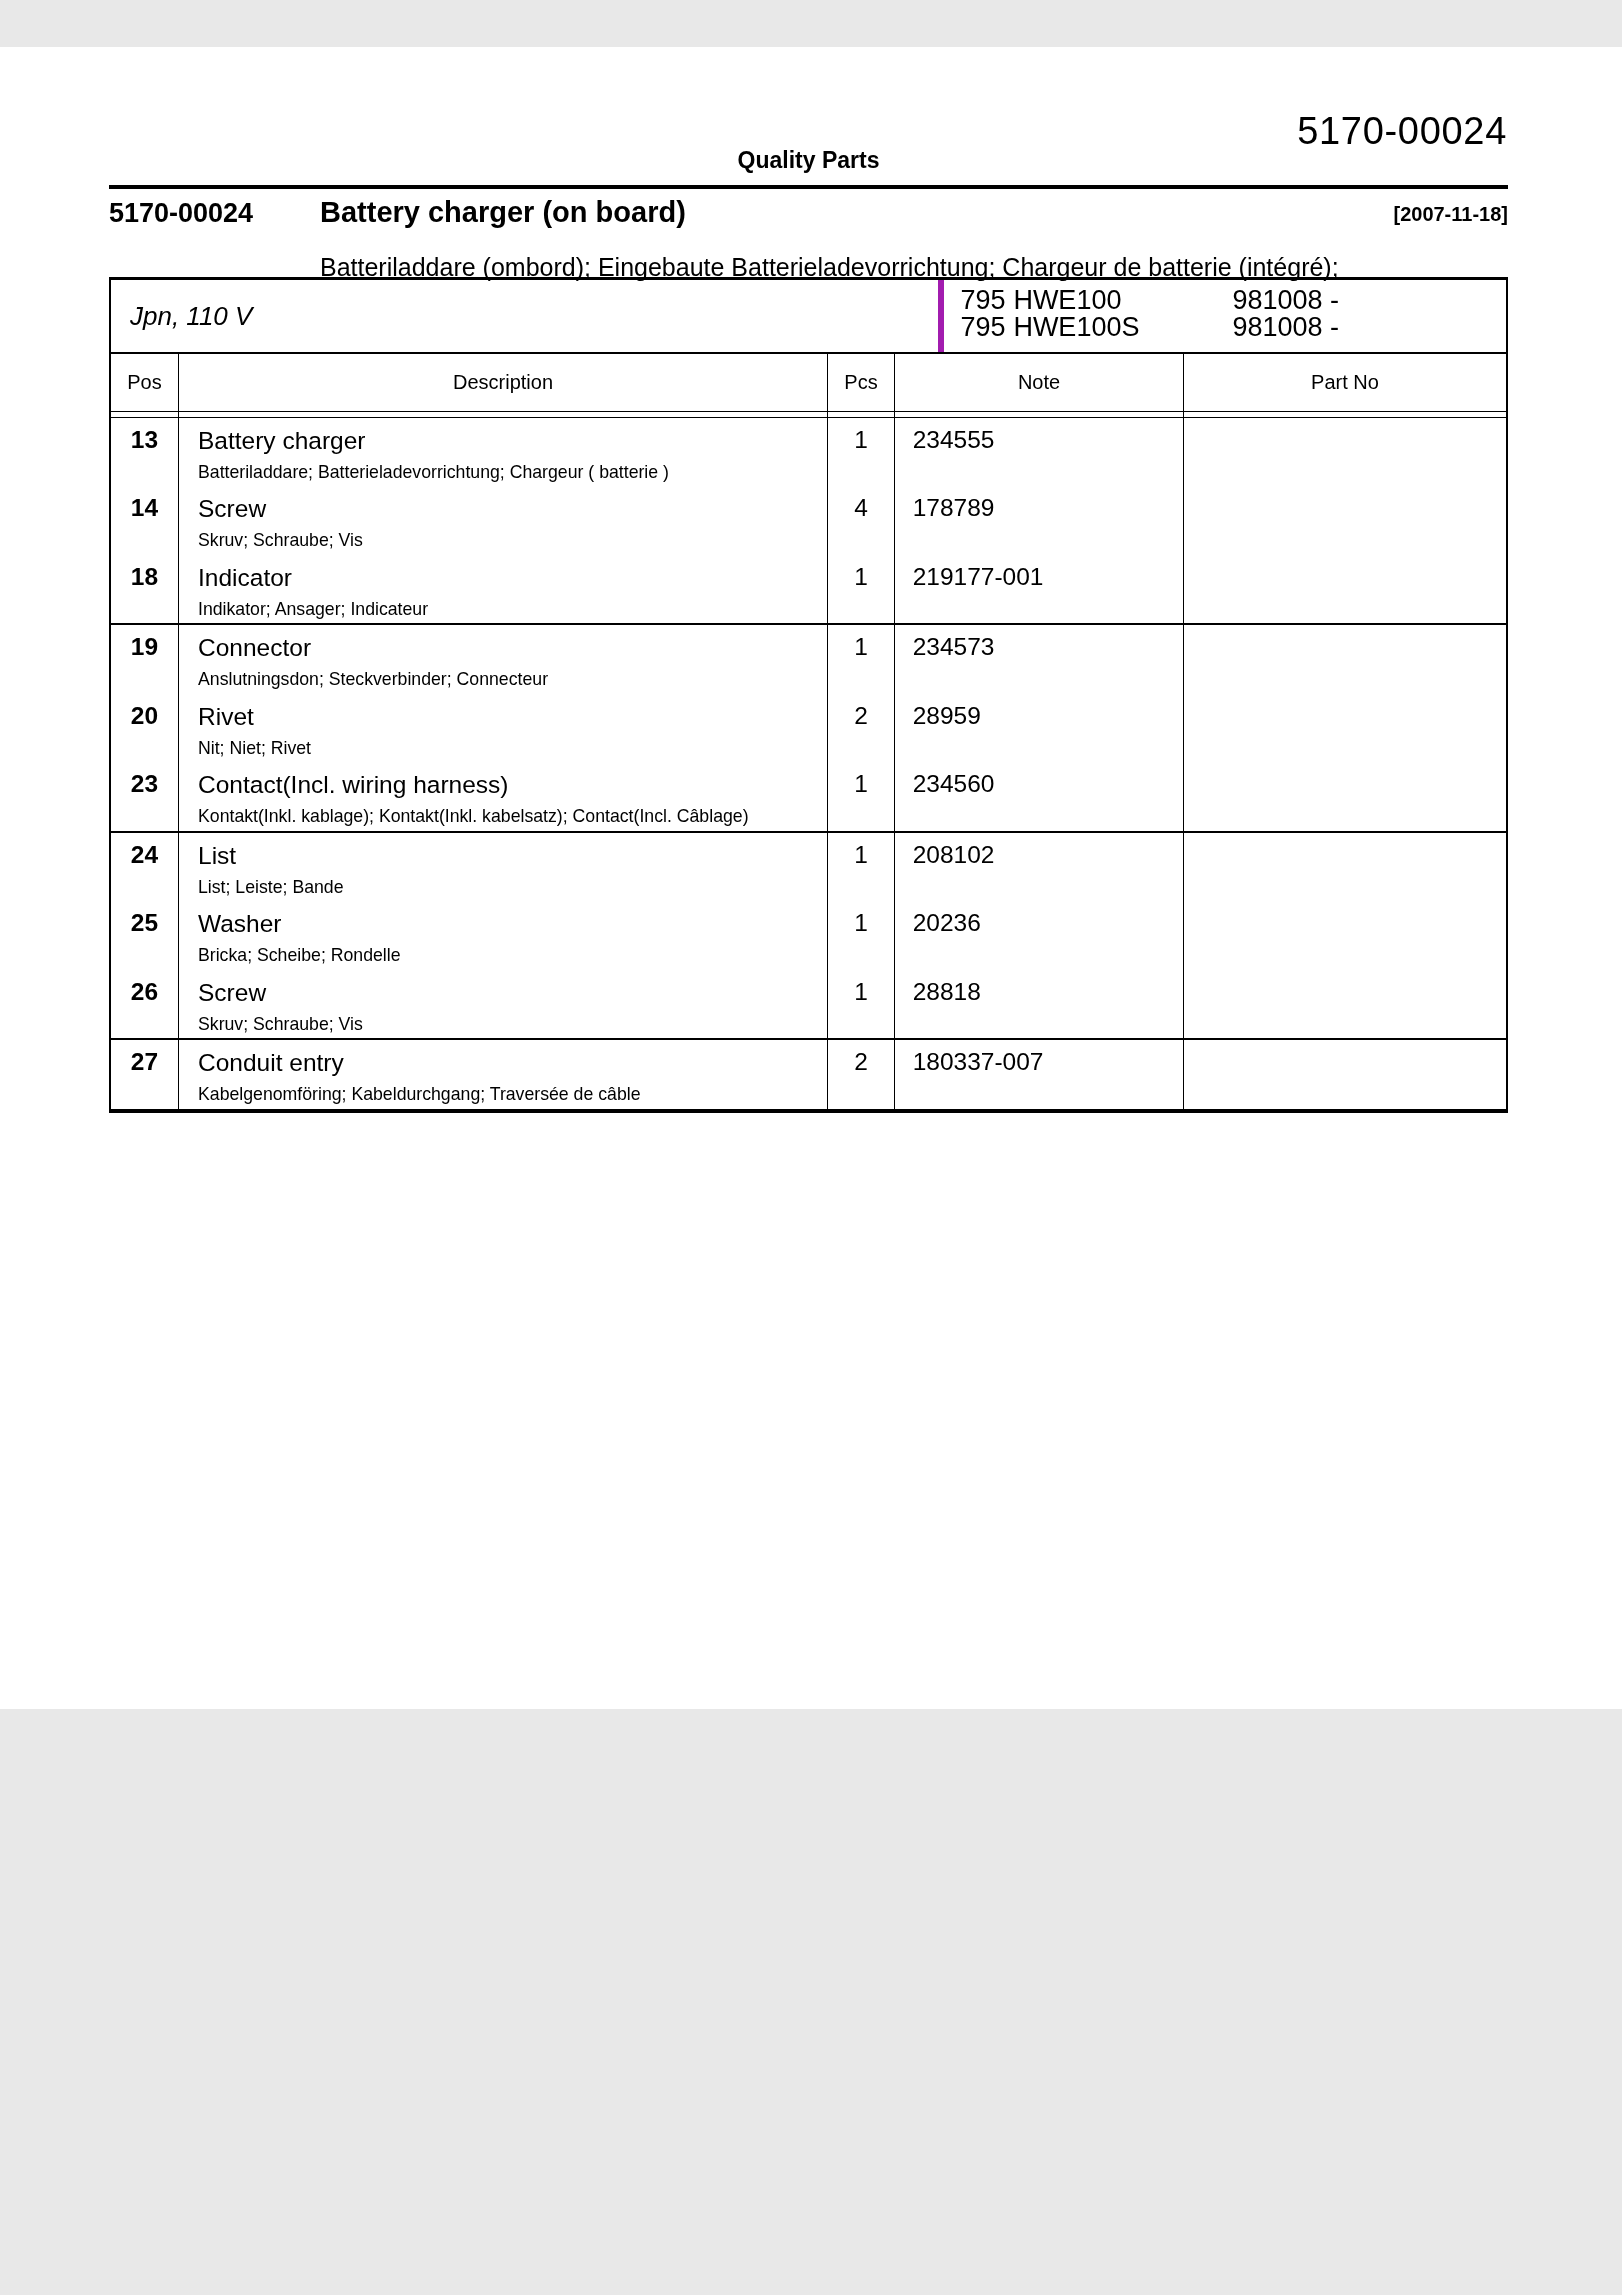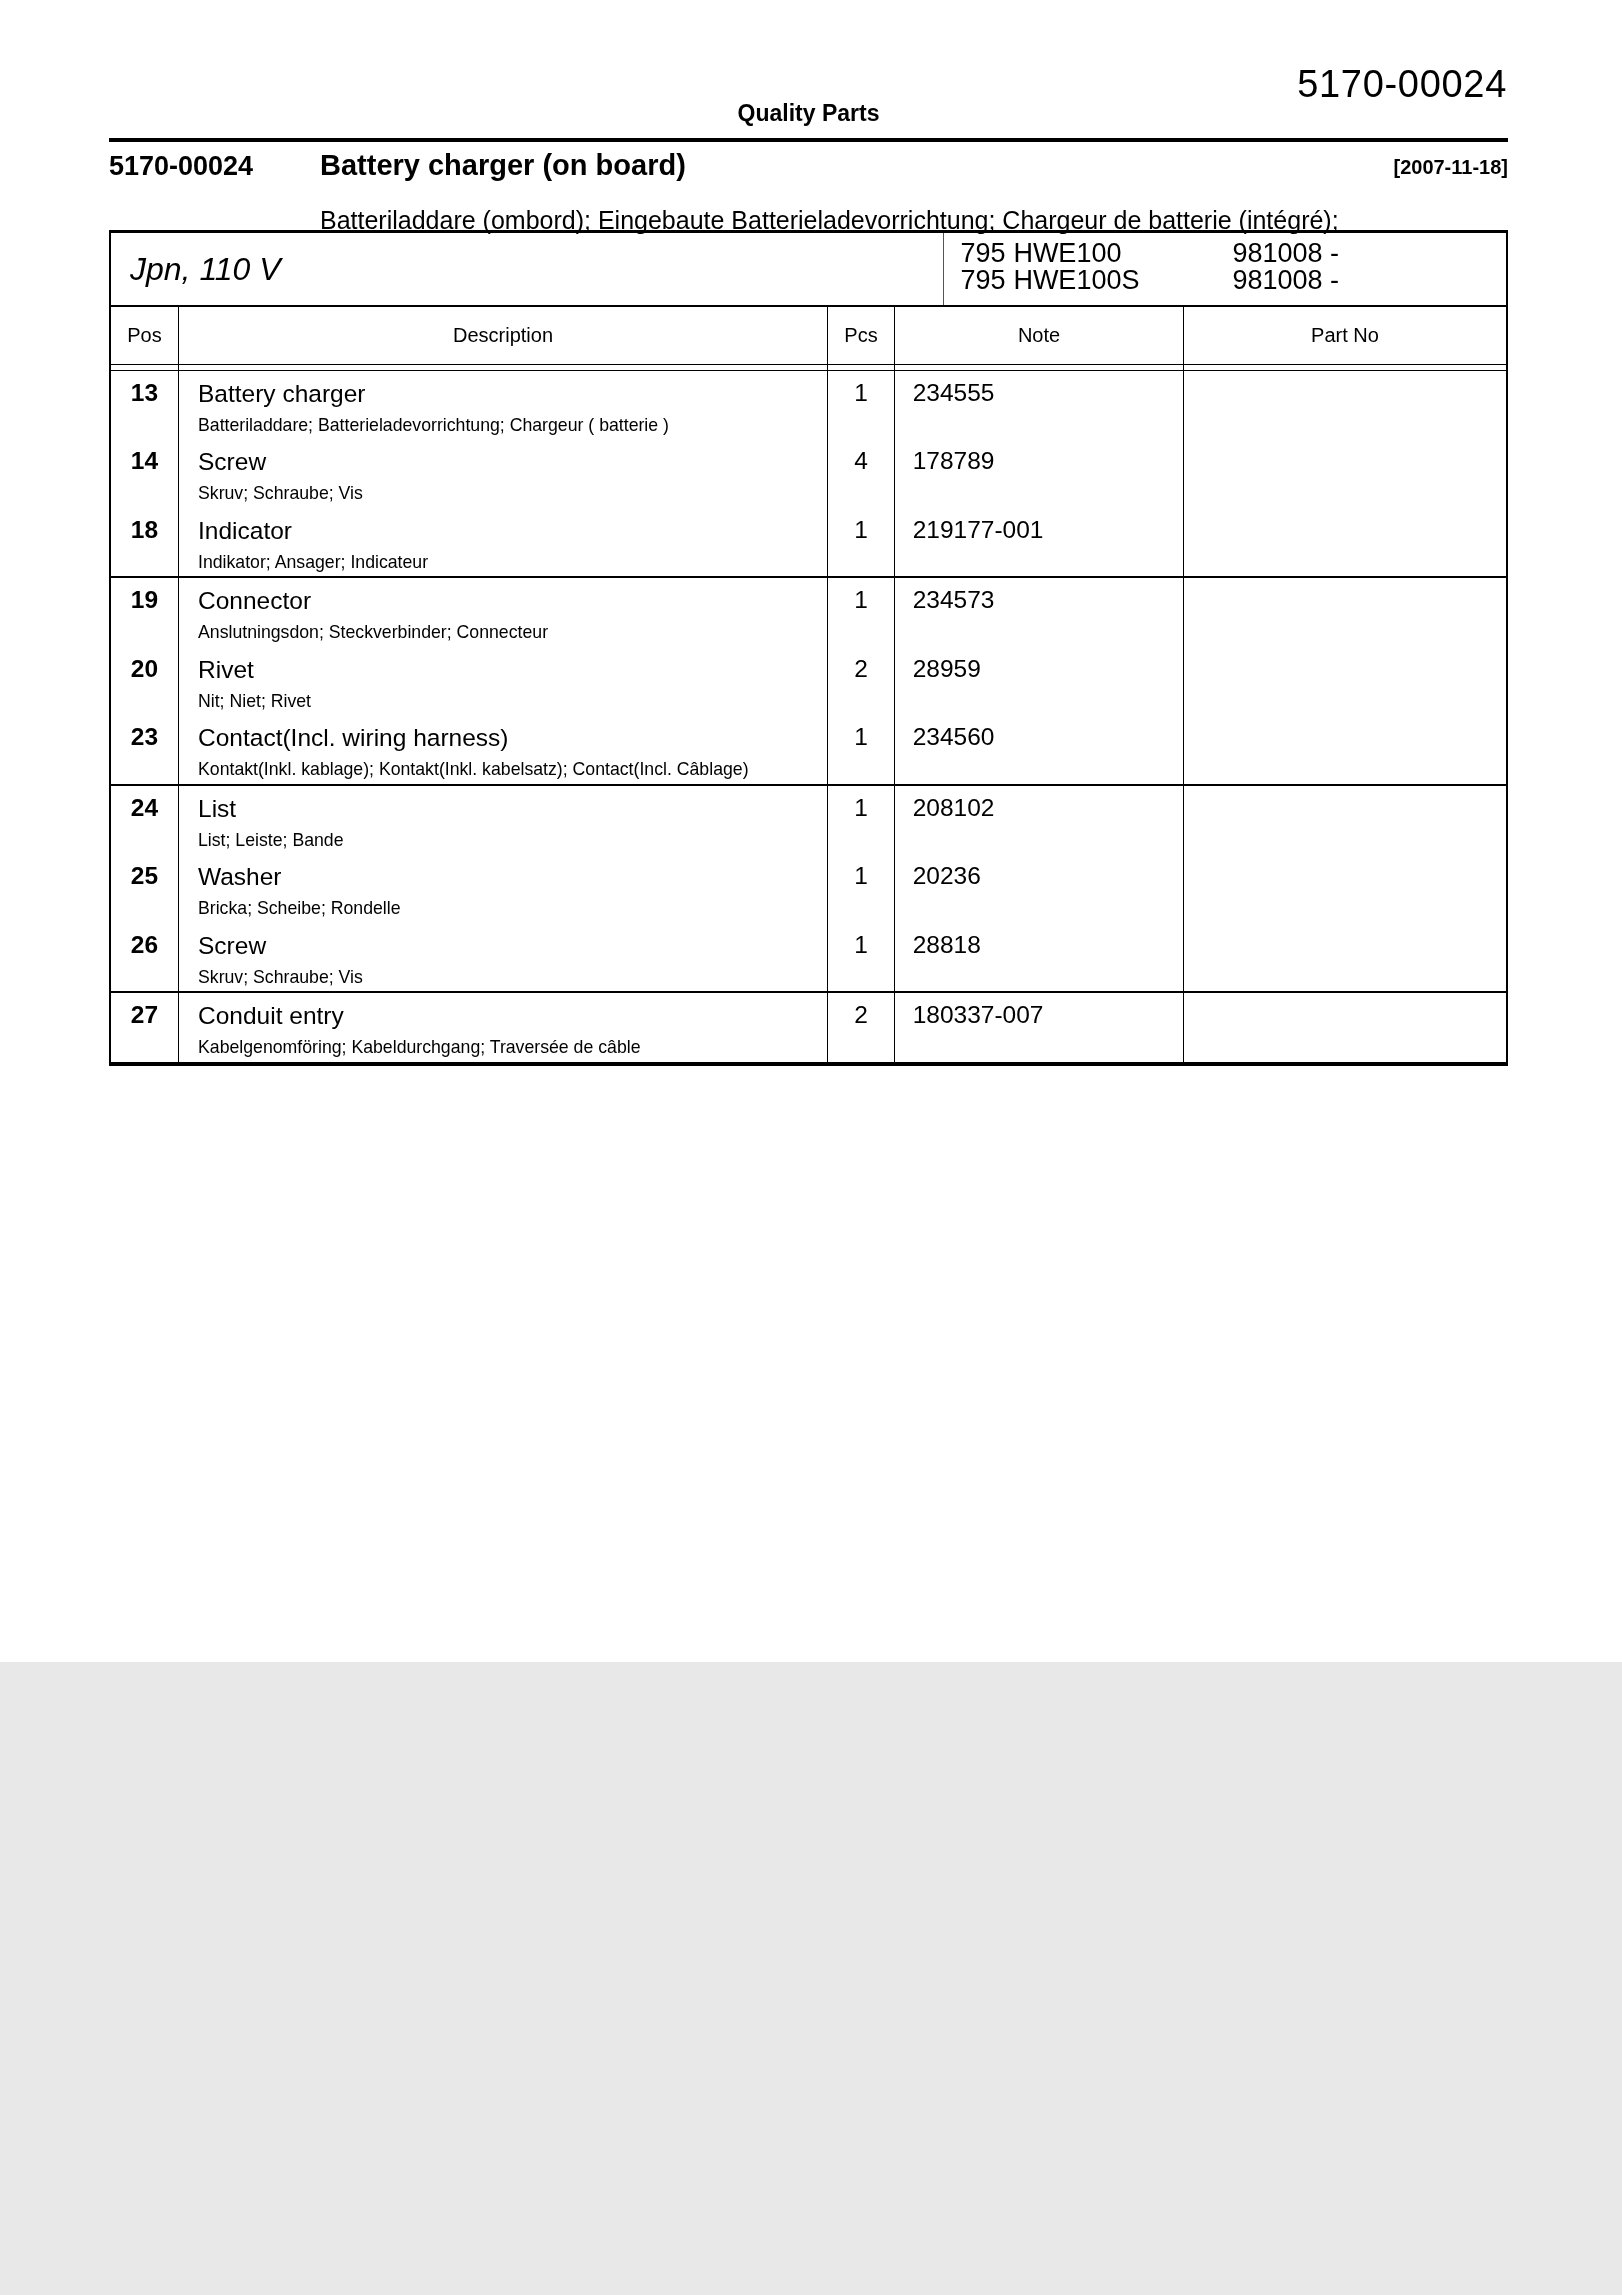--- a/index.html
+++ b/index.html
@@ -4,20 +4,21 @@
 <style>
   html, body { margin: 0; padding: 0; background: #e8e8e8; }
   .page {
     position: relative;
     width: 1622px;
     height: 1662px;
     background: #ffffff;
     color: #000;
     font-family: "Liberation Sans", sans-serif;
     overflow: hidden;
+    margin-top: 47px;
   }
   .content-x { left: 109px; width: 1399px; }
 
   
   .hdr-center {
     position: absolute; top: 100px; left: 109px; width: 1399px;
     text-align: center; font-size: 23px; font-weight: bold;
   }
   .hdr-right {
     position: absolute; top: 63px; right: 115px;
@@ -43,22 +44,22 @@
     position: absolute; top: 230px; left: 109px; width: 1399px;
     border: 2px solid #000; border-top-width: 3.4px; border-bottom-width: 4.1px;
     box-sizing: border-box;
   }
   .band {
     display: grid; grid-template-columns: 833px 1fr;
     height: 72px; border-bottom: 2.7px solid #000;
   }
   .band-left {
     display: flex; align-items: center;
-    padding-left: 19px; font-size: 32px; font-style: italic;
-    border-right: 1px solid #a21caf;
+    padding-left: 19px; font-size: 26px; font-style: italic;
+    border-right: 6px solid #a21caf;
   }
   .band-right { padding: 6.8px 0 0 16.4px; font-size: 27px; line-height: 27px; }
   .model-line { display: flex; }
   .model-code  { width: 53px;  flex: 0 0 auto; }
   .model-name  { width: 219px; flex: 0 0 auto; }
   .model-serial { flex: 0 0 auto; }
 
   .tgrid { display: grid; grid-template-columns: 68px 649px 67px 289px 1fr; }
   .cell { border-right: 1.4px solid #000; box-sizing: border-box; min-width: 0; }
   .cell:last-child { border-right: none; }

